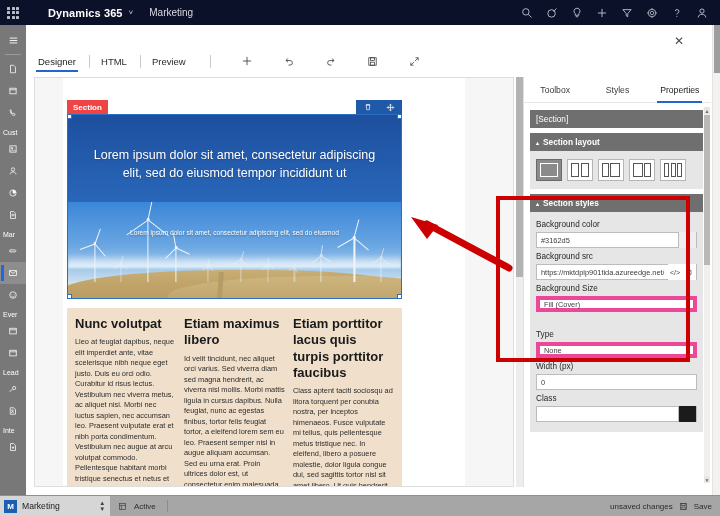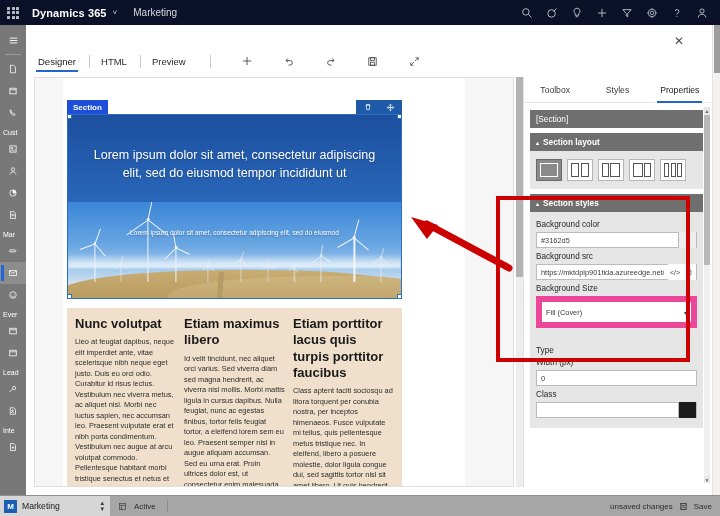--- a/index.html
+++ b/index.html
@@ -17,21 +17,21 @@
     position: absolute; top: 0; left: 0; width: 720px; height: 25px;
     background: #0b1129; display: flex; align-items: center;
     z-index: 40;
   }
   .waffle {
     width: 26px; height: 25px; display: flex; align-items: center; justify-content: center;
   }
   .waffle-grid { display: grid; grid-template-columns: repeat(3, 3px); grid-gap: 1.5px; }
   .waffle-grid i { width: 3px; height: 3px; background: #b9bcc7; display: block; border-radius: 0.5px; }
   .brand {
-    color: #ffffff; font-size: 11px; font-weight: bold; margin-left: 6px;
+    color: #ffffff; font-size: 11px; font-weight: bold; margin-left: 22px;
     letter-spacing: .1px;
   }
   .brand-chev { color: #c8cbd4; font-size: 8px; margin-left: 6px; }
   .app-name { color: #d8dae1; font-size: 10px; margin-left: 16px; }
   .topbar-right {
     margin-left: auto; display: flex; align-items: center; height: 25px;
     padding-right: 6px;
   }
   .tb-icon {
     width: 25px; height: 25px; display: flex; align-items: center; justify-content: center;
@@ -127,21 +127,21 @@
   
   .section-block {
     position: absolute; top: 22px; left: 4px; width: 335px; height: 0;
   }
   .sec-tabbar {
     position: absolute; top: 0; left: 0; width: 335px; height: 14px;
     background: #ffffff;
   }
   .sec-tag {
     position: absolute; top: 0; left: 0; height: 14px; padding: 0 6px;
-    background: #1d4ed8; color: #ffffff; font-size: 8px;
+    background: #ef4444; color: #ffffff; font-size: 8px;
     display: flex; align-items: center; font-weight: bold;
   }
   .sec-actions {
     position: absolute; top: 0; right: 0; height: 14px; width: 46px;
     background: #1f5aa8; display: flex; align-items: center; justify-content: space-around;
     color: #ffffff;
   }
   .sec-act { width: 16px; height: 14px; display: flex; align-items: center; justify-content: center; }
 
   .hero {
@@ -257,21 +257,21 @@
     flex: 1 1 auto; border: 0; outline: 0; height: 14px; font-size: 7.4px; color: #3b3b3b;
     padding: 0 4px; background: transparent; font-family: "Liberation Sans", sans-serif;
     min-width: 0;
   }
   .swatch { width: 18px; height: 16px; background: #eeeeee; border-left: 1px solid #bcbcbc; }
   .fld-icon {
     width: 14px; height: 16px; display: flex; align-items: center; justify-content: center;
     color: #3c3c3c; font-size: 7px; background: #ffffff;
   }
   .sel-field {
-    position: relative; height: 32px; background: #ffffff; border: 6px solid #ec4899;
+    position: relative; height: 16px; background: #ffffff; border: 4px solid #ec4899;
     display: flex; align-items: center; padding: 0 14px 0 4px; font-size: 7.4px; color: #3b3b3b;
     margin-bottom: 4px;
   }
   .sel-field .chev { position: absolute; right: 4px; font-size: 6px; color: #444; }
 
   .layout-row { display: flex; gap: 5px; }
   .layout-opt {
     width: 26px; height: 22px; border: 1px solid #b5b5b5; background: #ffffff;
     display: flex; align-items: center; justify-content: center; gap: 1.5px; padding: 3px;
   }
@@ -781,20 +781,24 @@
 
           <div class="lbl">Background Size</div>
           <div class="sel-field">
             <span>Fill (Cover)</span>
             <span class="chev">▾</span>
           </div>
         </div>
 
         <div class="grp-body">
           <div class="lbl">Type</div>
+          <div class="sel-field">
+            <span>None</span>
+            <span class="chev">▾</span>
+          </div>
 
           <div class="lbl">Width (px)</div>
           <div class="field">
             <input type="text" value="0" style="">
           </div>
 
           <div class="lbl">Class</div>
           <div class="field">
             <input type="text" style="">
             <div class="swatch" style="background:#1b1b1b"></div>

